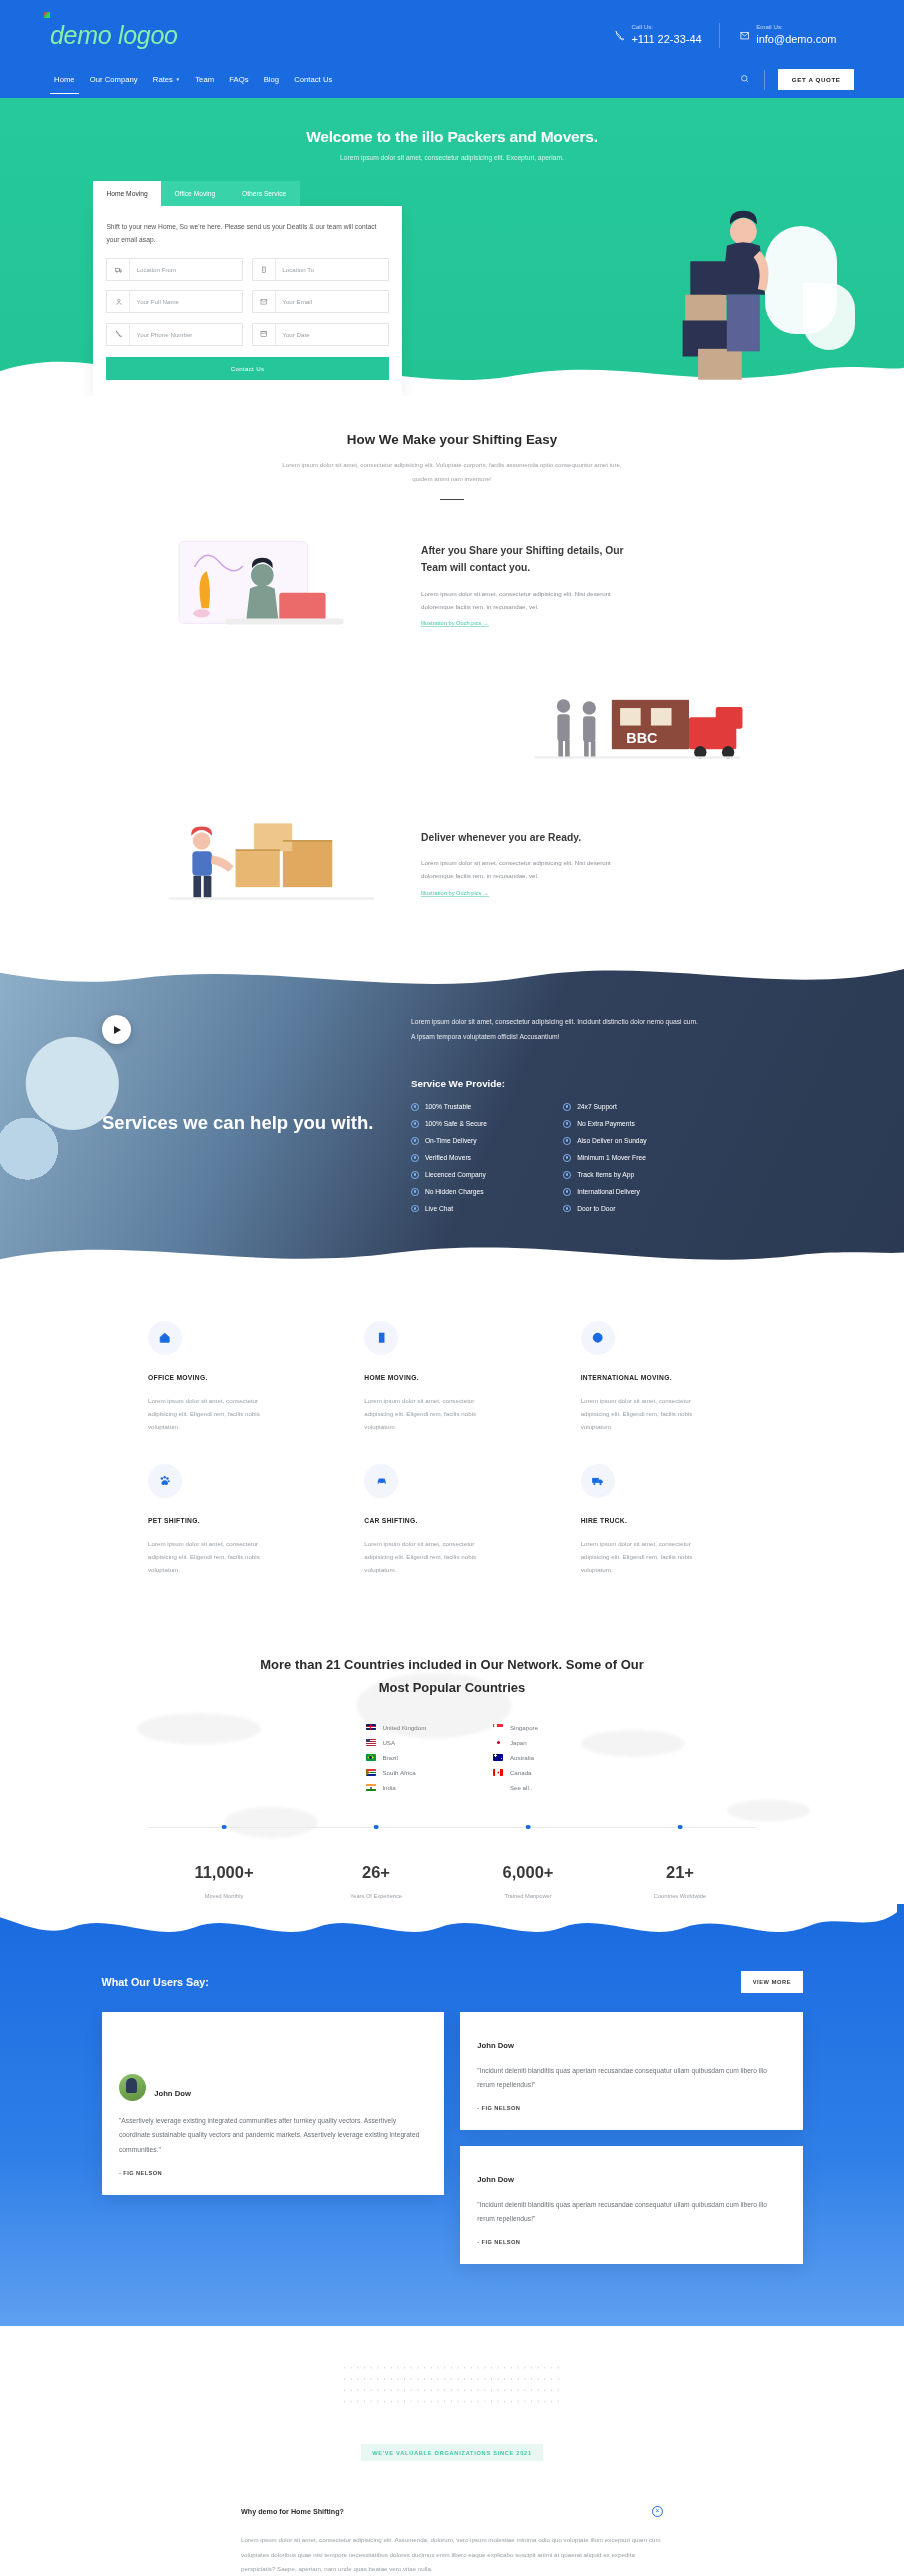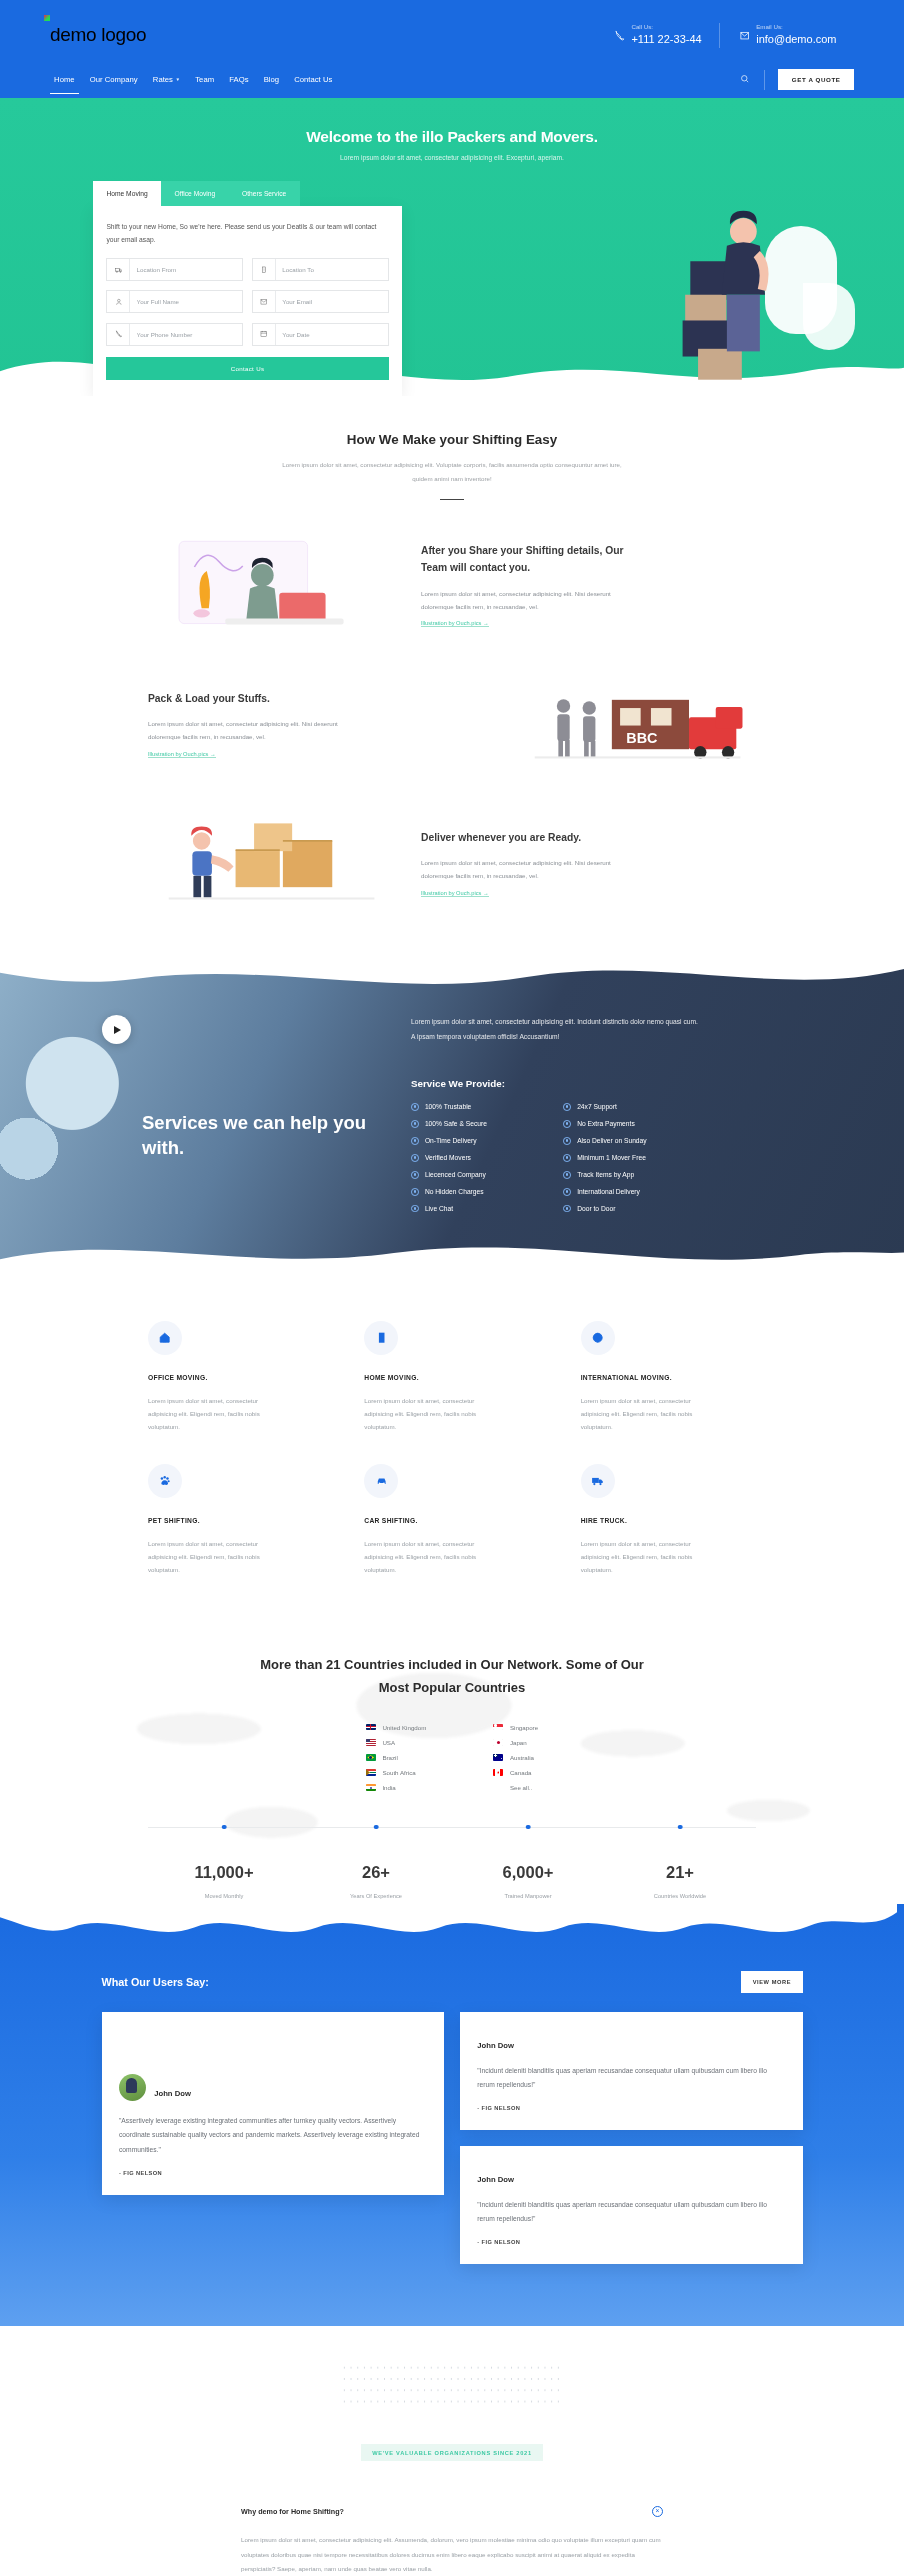--- a/index.html
+++ b/index.html
@@ -9,21 +9,21 @@
     background:#fff;
     color:#333;
     overflow-x:hidden;
   }
   a { text-decoration:none; color:inherit; }
   .wrap { width:608px; margin:0 auto; }
 
   
   .topbar { background:#1668dc; background:#1a6ae0; color:#fff; padding:9.3px 0 0; }
   .topbar-inner { width:804px; margin:0 auto; display:flex; align-items:center; justify-content:space-between; height:52px;}
-  .logo { font-size:19px; color:#000000; letter-spacing:-0.3px; font-weight:400; position:relative;}
+  .logo { font-size:25px; color:#86efac; letter-spacing:-0.3px; font-weight:400; position:relative;font-style:italic;}
   .logo .brokenimg{ position:absolute; left:-6.2px; top:-9.3px; width:6.2px; height:6.2px; background:linear-gradient(135deg,#e25,#2d5 60%); }
   .contact-group { display:flex; align-items:center; gap:0; }
   .contact-item { display:flex; align-items:center; gap:5.2px; padding:0 17.5px; }
   .contact-item + .contact-item { border-left:0.5px solid rgba(255,255,255,.28); }
   .ci-ico { width:13.4px; height:15.5px; display:flex; align-items:center; justify-content:center; color:#fff; }
   .ci-ico svg { width:11.3px; height:11.3px; fill:none; stroke:#fff; stroke-width:1.6; }
   .ci-text { line-height:1.45; }
   .ci-label { font-size:6.2px; color:rgba(255,255,255,.72); display:block; }
   .ci-value { font-size:11px; color:#fff; display:block; }
 
@@ -87,21 +87,21 @@
        radial-gradient(circle at 8% 40%, #cfe3ef 0 46px, transparent 47px),
        radial-gradient(circle at 3% 60%, #b9d4e6 0 31px, transparent 31px),
        linear-gradient(115deg,#8fb0c9 0%, #5d7d9e 30%, #31415c 55%, #2b3a52 100%);
   }
   .svc-topwave { position:absolute; top:-1px; left:0; right:0; height:57px; z-index:4;}
   .svc-botwave { position:absolute; bottom:-1px; left:0; right:0; height:57px; z-index:4;}
   .svc-inner { position:relative; z-index:5; display:flex; width:804px; margin:0 auto; gap:31px;}
   .svc-left { width:330px; position:relative; padding-left:52px;}
   .play-btn { width:29px; height:29px; border-radius:50%; background:#fff; display:flex; align-items:center; justify-content:center; box-shadow:0 2.1px 9.3px rgba(0,0,0,.2);}
   .play-btn .tri { width:0;height:0;border-left:7.2px solid #222;border-top:4.6px solid transparent;border-bottom:4.6px solid transparent; margin-left:2.1px;}
-  .svc-left h2 { color:#fff; font-size:18.5px; font-weight:700; line-height:1.35; margin-top:67px;margin-left:40px;}
+  .svc-left h2 { color:#fff; font-size:18.5px; font-weight:700; line-height:1.35; margin-top:67px;}
   .svc-right { flex:1; padding-right:62px; }
   .svc-right > p { color:rgba(255,255,255,.88); font-size:6.7px; line-height:2.2; max-width:289px;}
   .svc-right h4 { color:#fff; font-size:9.8px; font-weight:700; margin-top:33px;}
   .svc-list { display:grid; grid-template-columns:1fr 1fr; gap:9.3px 15.5px; margin-top:14.4px; max-width:289px;}
   .svc-li { display:flex; align-items:center; gap:6.2px; color:#fff; font-size:6.7px;}
   .chk { width:7.7px; height:7.7px; border-radius:50%; border:0.8px solid #7fb4f5; display:flex; align-items:center; justify-content:center; flex:none;}
   .chk:after{ content:""; width:2.6px; height:2.6px; border-radius:50%; background:#7fb4f5;}
 
   
   .cards { display:grid; grid-template-columns:repeat(3,1fr); gap:31px 41px; margin-top:5.2px;}
@@ -363,25 +363,20 @@
           </g>
           <g fill="#8d8d95">
             <circle cx="146" cy="74" r="13"></circle>
               <rect x="134" y="90" width="24" height="50" rx="6"></rect>
             <rect x="136" y="138" width="9" height="32"></rect>
               <rect x="149" y="138" width="9" height="32"></rect>
           </g>
           <rect x="40" y="168" width="400" height="4" fill="#ececec"></rect>
         </svg>
       </div>
-      <div class="feat-txt">
-        <h3>Pack &amp; Load your Stuffs.</h3>
-        <p>Lorem ipsum dolor sit amet, consectetur adipisicing elit. Nisi deserunt doloremque facilis rem, in recusandae, vel.</p>
-        <a class="feat-link">Illustration by Ouch.pics →</a>
-      </div>
     </div>
 
     <div class="feat-row">
       <div class="feat-img">
         <svg viewBox="0 0 470 210" style="width:100%;height:100%">
           <rect x="170" y="80" width="86" height="72" fill="#e8b873"></rect>
           <rect x="262" y="62" width="96" height="90" fill="#e0a95f"></rect>
           <rect x="206" y="28" width="74" height="54" fill="#eec58a"></rect>
           <path d="M170 80 h86 M262 62 h96" stroke="#c99a50" stroke-width="3"></path>
           <circle cx="104" cy="62" r="17" fill="#f4c3ad"></circle>

